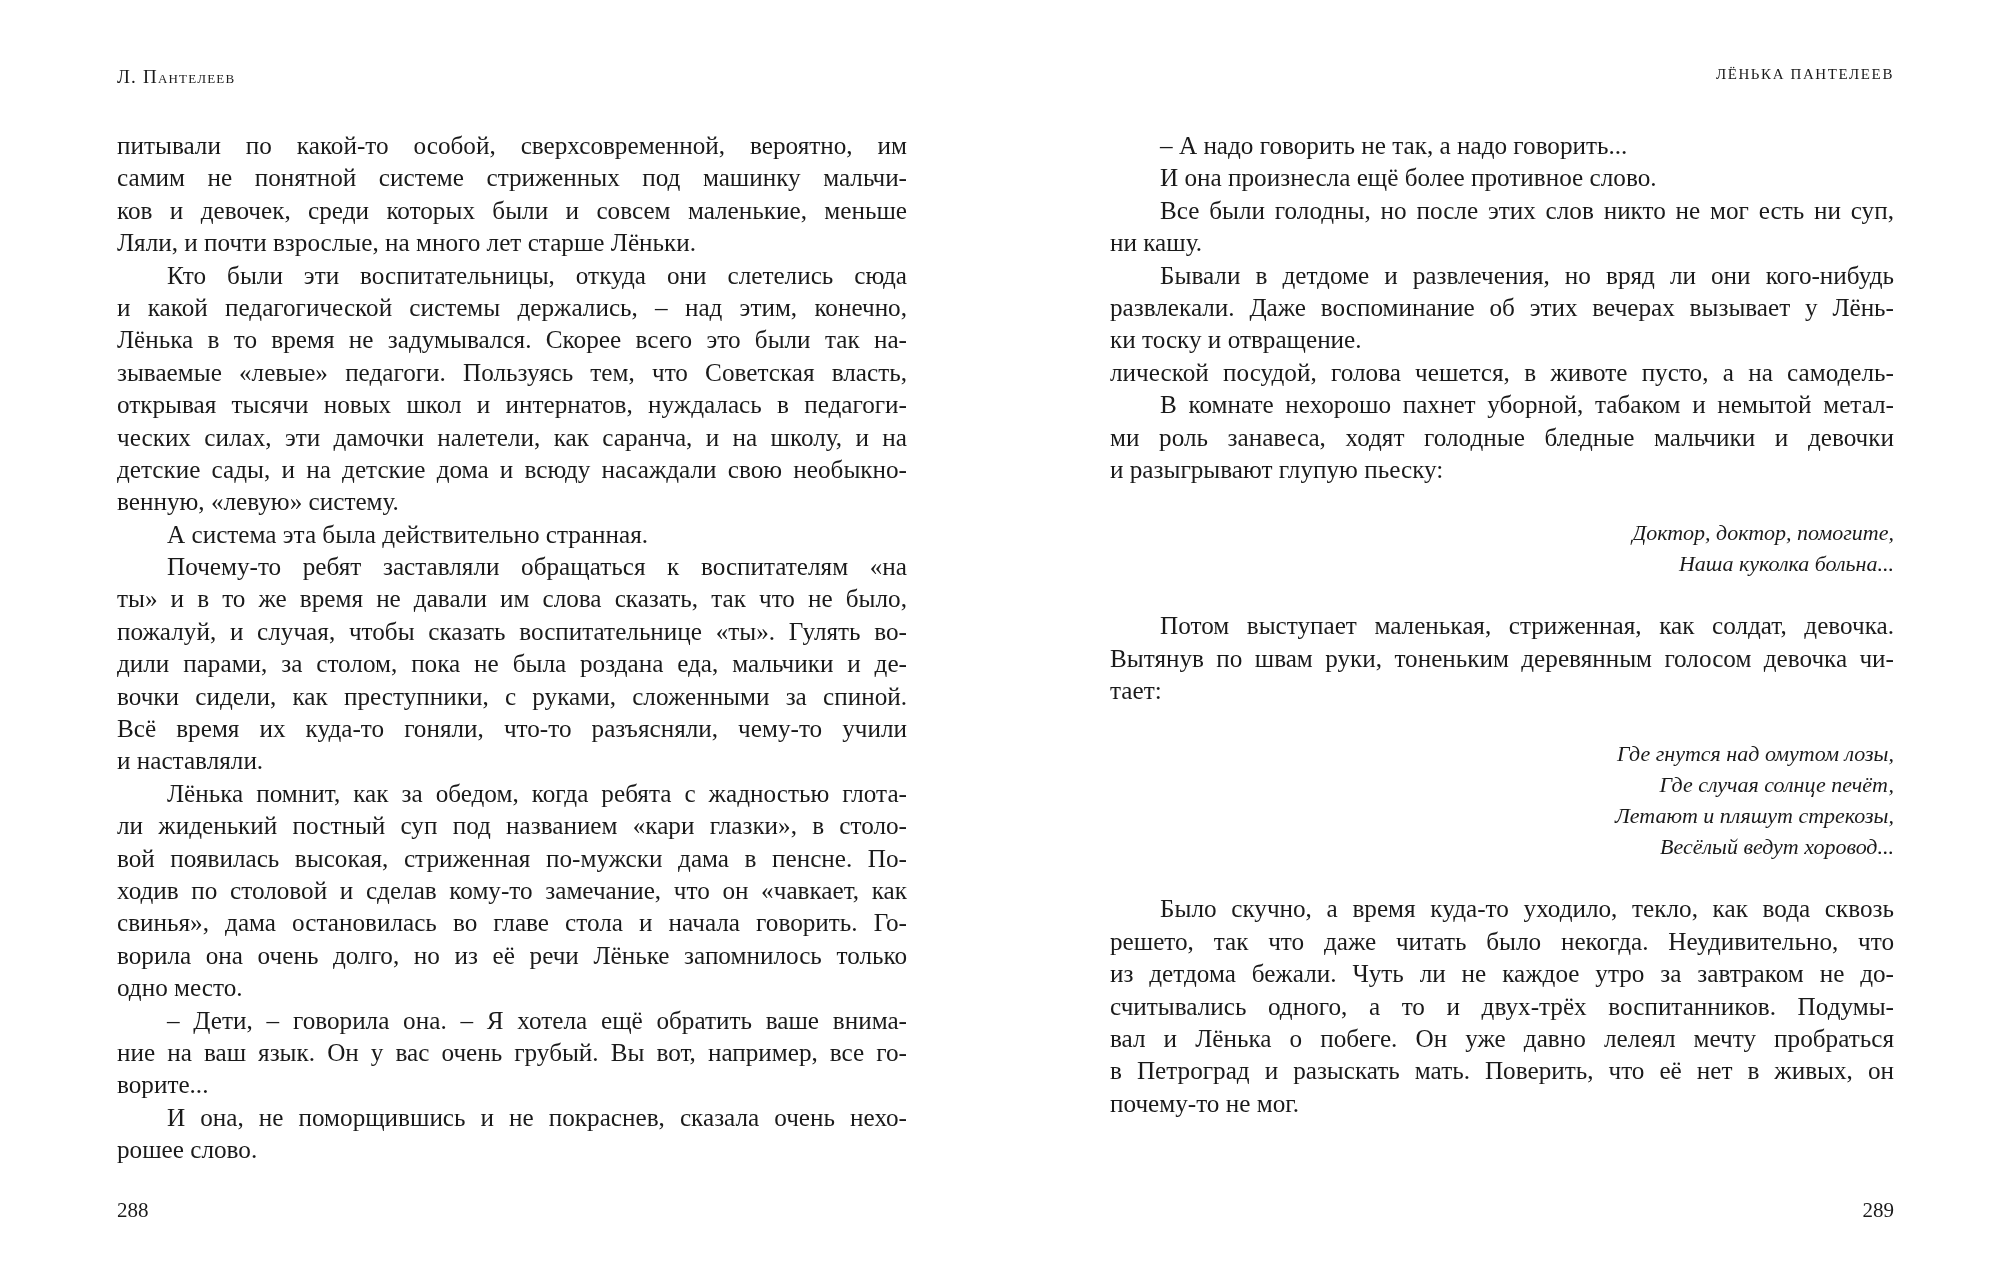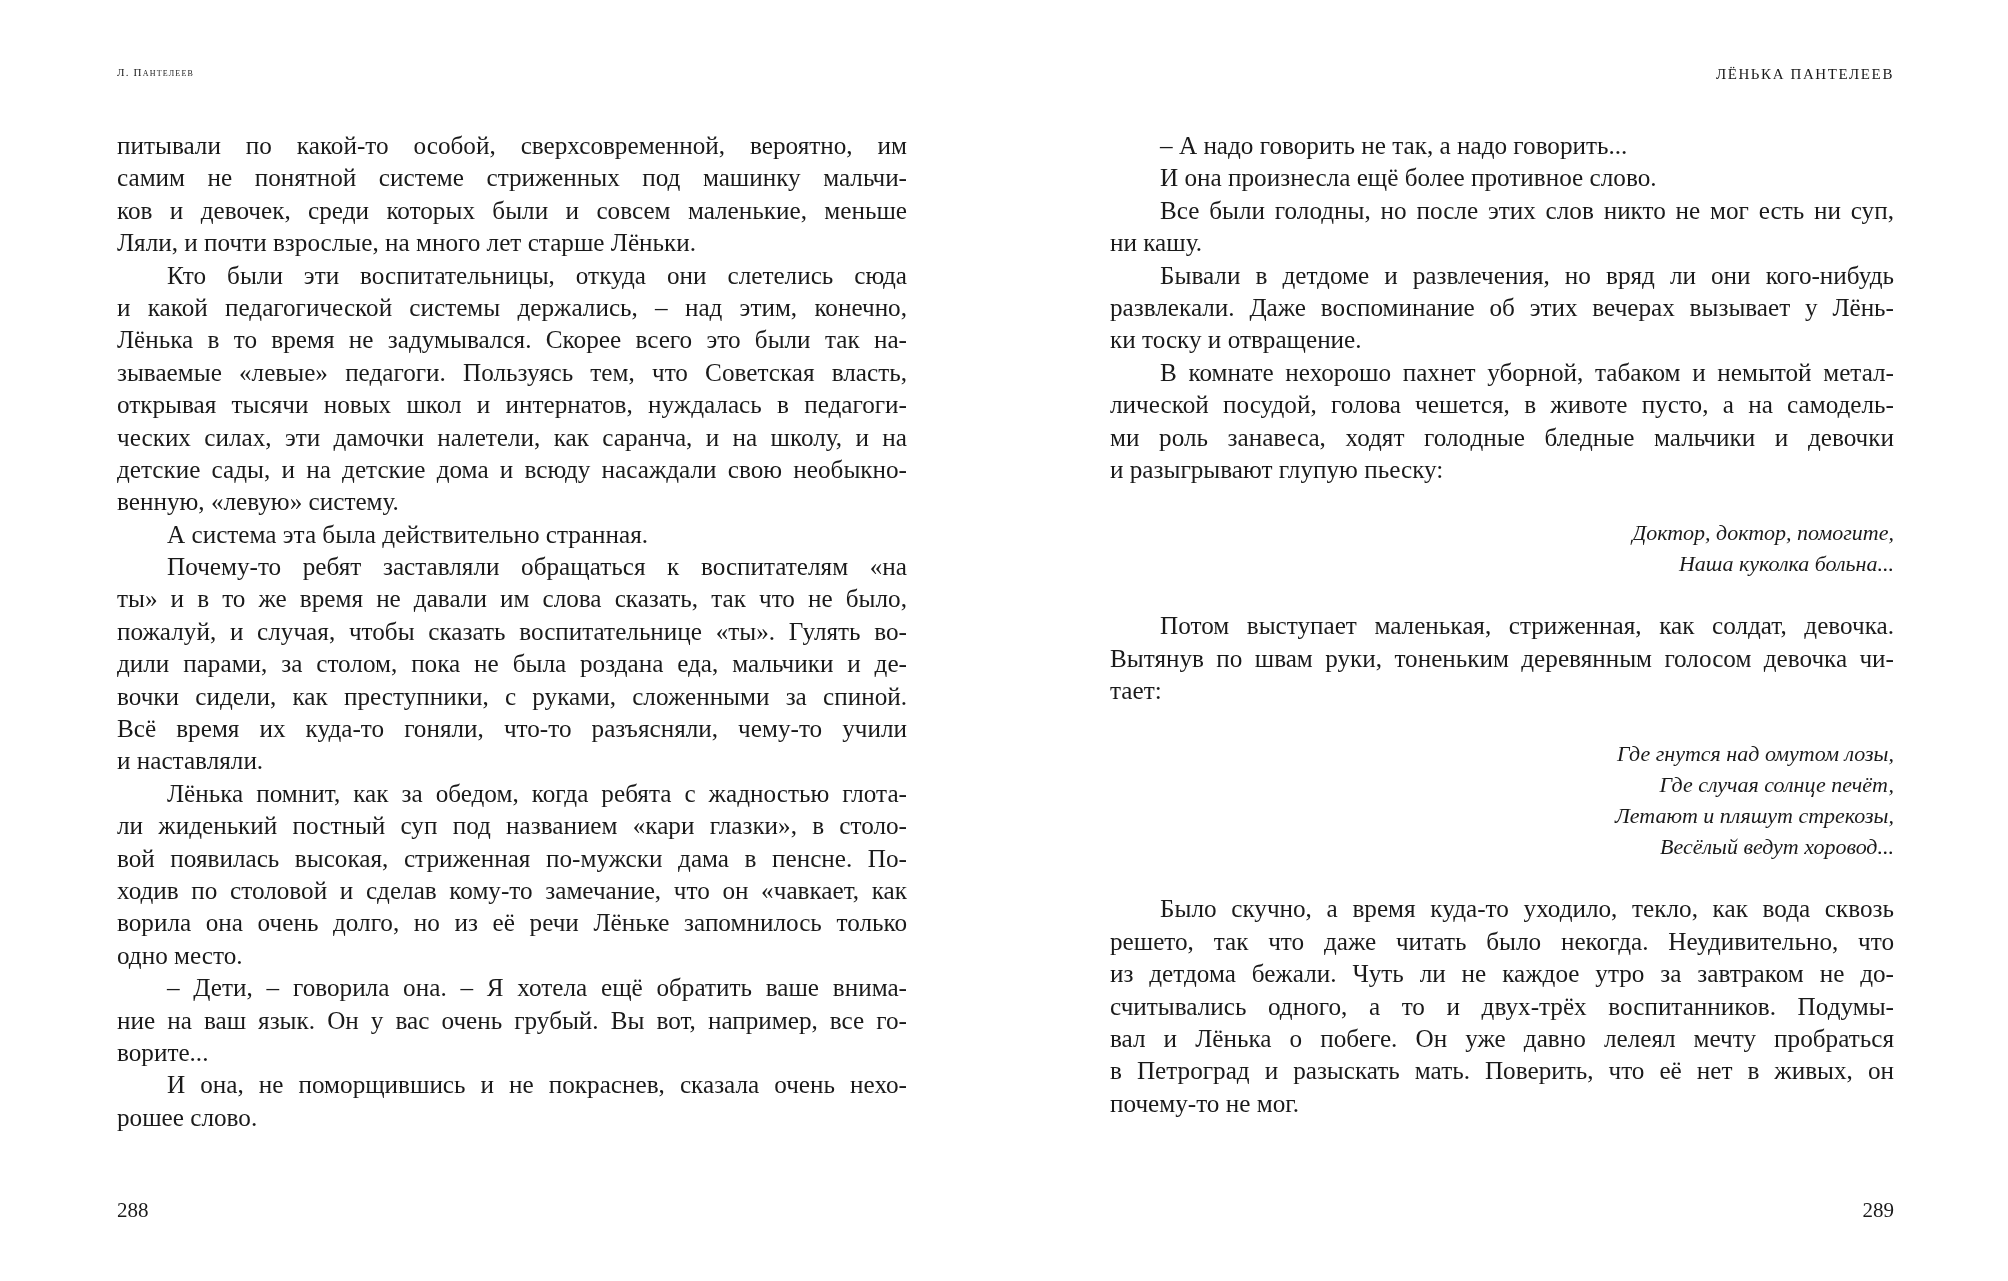--- a/index.html
+++ b/index.html
@@ -1,21 +1,21 @@
 <!DOCTYPE html>
 <html><head>
 <meta charset="utf-8">
 <style>
   html, body { margin: 0; padding: 0; background: #ffffff; }
   body { width: 2008px; height: 1281px; position: relative; overflow: hidden;
          font-family: "Liberation Serif", "DejaVu Serif", serif; color: #1a1a1a; }
   .page { position: absolute; top: 0; height: 1281px; }
   .page-left { left: 0; width: 1004px; }
   .page-right { left: 1004px; width: 1004px; }
-  .running-head { position: absolute; top: 66px; font-size: 11px; letter-spacing: 1.2px; }
+  .running-head { position: absolute; top: 66px; font-size: 19px; letter-spacing: 1.2px; }
   .page-left .running-head { left: 117px; font-variant: small-caps; }
   .page-right .running-head { right: 114px; text-transform: uppercase; font-size: 15px; letter-spacing: 1.6px; }
   .text-block { position: absolute; top: 130px; font-size: 25.2px; line-height: 32.4px; }
   .page-left .text-block { left: 117px; width: 790px; }
   .page-right .text-block { left: 106px; width: 784px; }
   .line { display: block; height: 32.4px; white-space: nowrap; overflow: visible;
           text-align: justify; text-align-last: justify; }
   .line.last { text-align: left; text-align-last: left; }
   .line.indent { padding-left: 50px; }
   .verse { margin: 31px 0 31px 232px; font-style: italic; font-size: 22px; text-align: right; }
@@ -56,20 +56,21 @@
         <span class="line">дили парами, за столом, пока не была роздана еда, мальчики и де-</span>
         <span class="line">вочки сидели, как преступники, с руками, сложенными за спиной.</span>
         <span class="line">Всё время их куда-то гоняли, что-то разъясняли, чему-то учили</span>
         <span class="line last">и наставляли.</span>
       </div>
       <div class="paragraph">
         <span class="line indent">Лёнька помнит, как за обедом, когда ребята с жадностью глота-</span>
         <span class="line">ли жиденький постный суп под названием «кари глазки», в столо-</span>
         <span class="line">вой появилась высокая, стриженная по-мужски дама в пенсне. По-</span>
         <span class="line">ходив по столовой и сделав кому-то замечание, что он «чавкает, как</span>
+        <span class="line">свинья», дама остановилась во главе стола и начала говорить. Го-</span>
         <span class="line">ворила она очень долго, но из её речи Лёньке запомнилось только</span>
         <span class="line last">одно место.</span>
       </div>
       <div class="paragraph">
         <span class="line indent">– Дети, – говорила она. – Я хотела ещё обратить ваше внима-</span>
         <span class="line">ние на ваш язык. Он у вас очень грубый. Вы вот, например, все го-</span>
         <span class="line last">ворите...</span>
       </div>
       <div class="paragraph">
         <span class="line indent">И она, не поморщившись и не покраснев, сказала очень нехо-</span>
@@ -91,22 +92,22 @@
       <div class="paragraph">
         <span class="line indent">Все были голодны, но после этих слов никто не мог есть ни суп,</span>
         <span class="line last">ни кашу.</span>
       </div>
       <div class="paragraph">
         <span class="line indent">Бывали в детдоме и развлечения, но вряд ли они кого-нибудь</span>
         <span class="line">развлекали. Даже воспоминание об этих вечерах вызывает у Лёнь-</span>
         <span class="line last">ки тоску и отвращение.</span>
       </div>
       <div class="paragraph">
+        <span class="line">лической посудой, голова чешется, в животе пусто, а на самодель-</span>
         <span class="line indent">В комнате нехорошо пахнет уборной, табаком и немытой метал-</span>
-        <span class="line">лической посудой, голова чешется, в животе пусто, а на самодель-</span>
         <span class="line">ми роль занавеса, ходят голодные бледные мальчики и девочки</span>
         <span class="line last">и разыгрывают глупую пьеску:</span>
       </div>
       <div class="verse">
         <span class="vline">Доктор, доктор, помогите,</span>
         <span class="vline">Наша куколка больна...</span>
       </div>
       <div class="paragraph">
         <span class="line indent">Потом выступает маленькая, стриженная, как солдат, девочка.</span>
         <span class="line">Вытянув по швам руки, тоненьким деревянным голосом девочка чи-</span>

